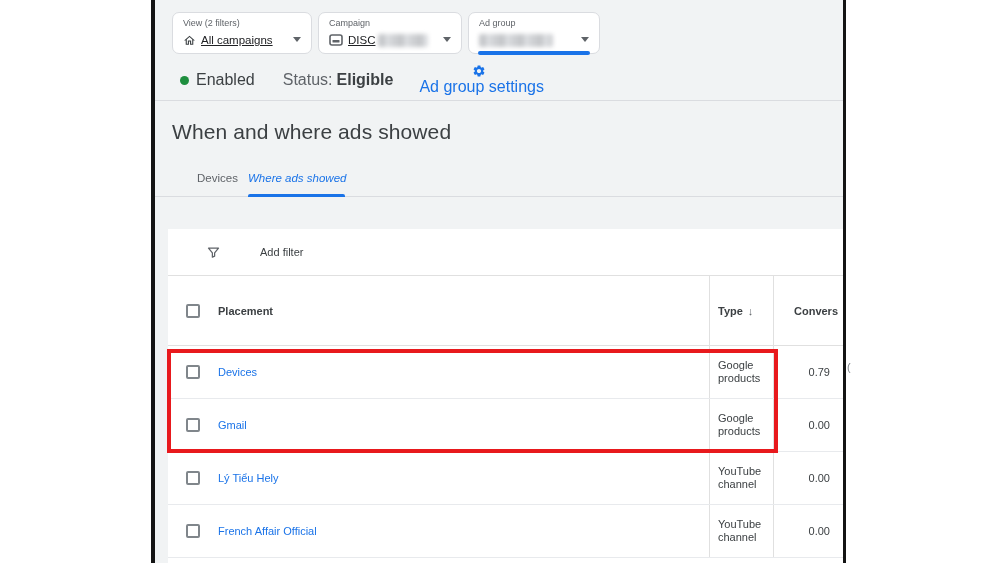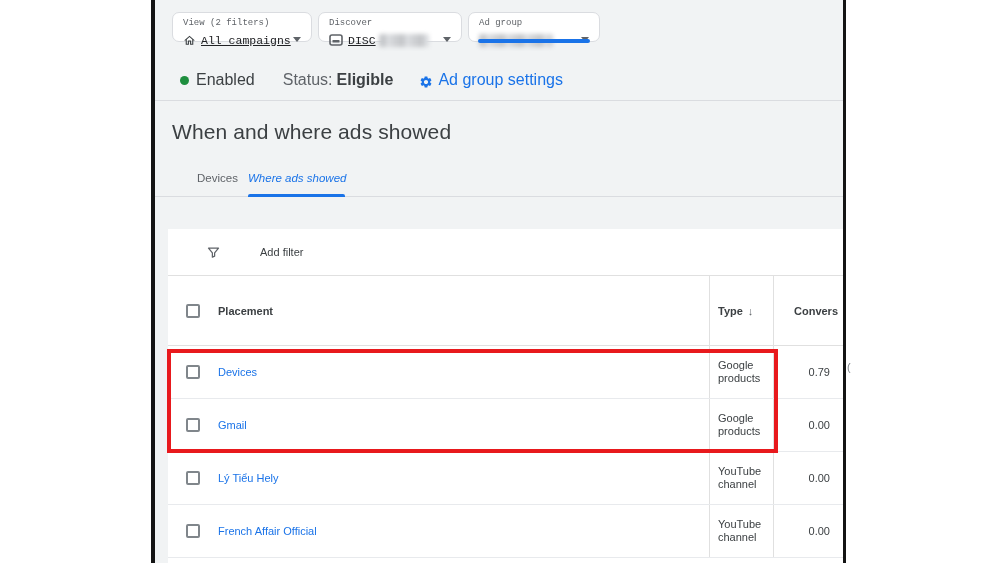--- a/index.html
+++ b/index.html
@@ -10,22 +10,22 @@
   
   .frame-bar { position:absolute; top:0; height:563px; background:var(--frame,#141414); z-index:40; }
   .frame-left { left:151px; width:4px; }
   .frame-right { left:843px; width:3px; }
 
   
   .content { position:absolute; left:155px; top:0; width:688px; height:563px;
     background:var(--bg,#f1f3f4); overflow:hidden; }
 
   
-  .chip { position:absolute; top:12px; height:30px; background:#fff;
-    border:1px solid #dadce0; border-radius:7px; padding:5px 10px 18px 10px;font-family:Liberation Mono, monospace; }
+  .chip { position:absolute; top:12px; height:42px; background:#fff;
+    border:1px solid #dadce0; border-radius:7px; padding:5px 10px 18px 10px; }
   .chip-view { left:17px; width:140px; }
   .chip-campaign { left:163px; width:144px; }
   .chip-adgroup { left:313px; width:132px; }
   .chip-label { font-size:9px; color:#5f6368; line-height:11px; }
   .chip-line { display:flex; align-items:center; margin-top:3px; height:16px; }
   .chip-value { font-size:11.5px; font-weight:500; color:#202124;
     text-decoration:underline; white-space:nowrap; }
   .chip-caret { position:absolute; right:10px; top:24px; width:0; height:0;
     border-left:4px solid transparent; border-right:4px solid transparent;
     border-top:5px solid #5f6368; }
@@ -36,22 +36,22 @@
   .active-underline { position:absolute; left:9px; right:9px; bottom:-2px; height:4px;
     border-radius:3px; background:var(--accent,#1a73e8); }
   .icon-gap { margin-right:5px; display:flex; align-items:center; }
 
   
   .status-row { position:absolute; left:25px; top:71px; height:18px;
     display:flex; align-items:center; font-size:16px; color:#3c4043; }
   .dot { width:9px; height:9px; border-radius:50%; background:var(--enabled,#1e8e3e); margin-right:7px; }
   .status-label { color:#5f6368; margin-left:28px; }
   .status-value { font-weight:700; margin-left:4px; }
-  .settings-link { display:flex; align-items:flex-end; margin-left:26px;
-    color:var(--accent,#1a73e8); font-weight:500; cursor:pointer; }
+  .settings-link { display:flex; align-items:center; margin-left:26px;
+    color:var(--accent,#1a73e8); font-weight:500; cursor:pointer;flex-direction:column; }
   .settings-link svg { margin-right:5px; }
 
   .divider-top { position:absolute; left:0; top:100px; width:100%; height:1px; background:#dadce0; }
 
   .page-title { position:absolute; left:17px; top:120px; font-size:21px;
     font-weight:400; color:#3c4043; letter-spacing:.1px; }
 
   
   .tabs { position:absolute; left:0; top:168px; width:100%; height:29px;
     border-bottom:1px solid #dadce0; }
@@ -110,21 +110,21 @@
         <svg width="13" height="13" viewBox="0 0 24 24" fill="#3c4043">
             <path d="M12 5.69l5 4.5V18h-2v-6H9v6H7v-7.81l5-4.5M12 3L2 12h3v8h6v-6h2v6h6v-8h3L12 3z"></path>
           </svg>
       </span>
       <span class="chip-value">All campaigns</span>
     </div>
     <div class="chip-caret"></div>
   </div>
 
   <div class="chip chip-campaign">
-    <div class="chip-label">Discover</div>
+    <div class="chip-label">Campaign</div>
     <div class="chip-line">
       <span class="icon-gap">
         <svg width="14" height="12" viewBox="0 0 14 12">
             <rect x="1" y="1" width="12" height="10" rx="2" fill="none" stroke="#5f6368" stroke-width="1.6"></rect>
             <rect x="3.5" y="6" width="7" height="2.6" rx="0.6" fill="#5f6368"></rect>
           </svg>
       </span>
       <span class="chip-value">DISC</span>
       <span class="blur-block"></span>
     </div>

